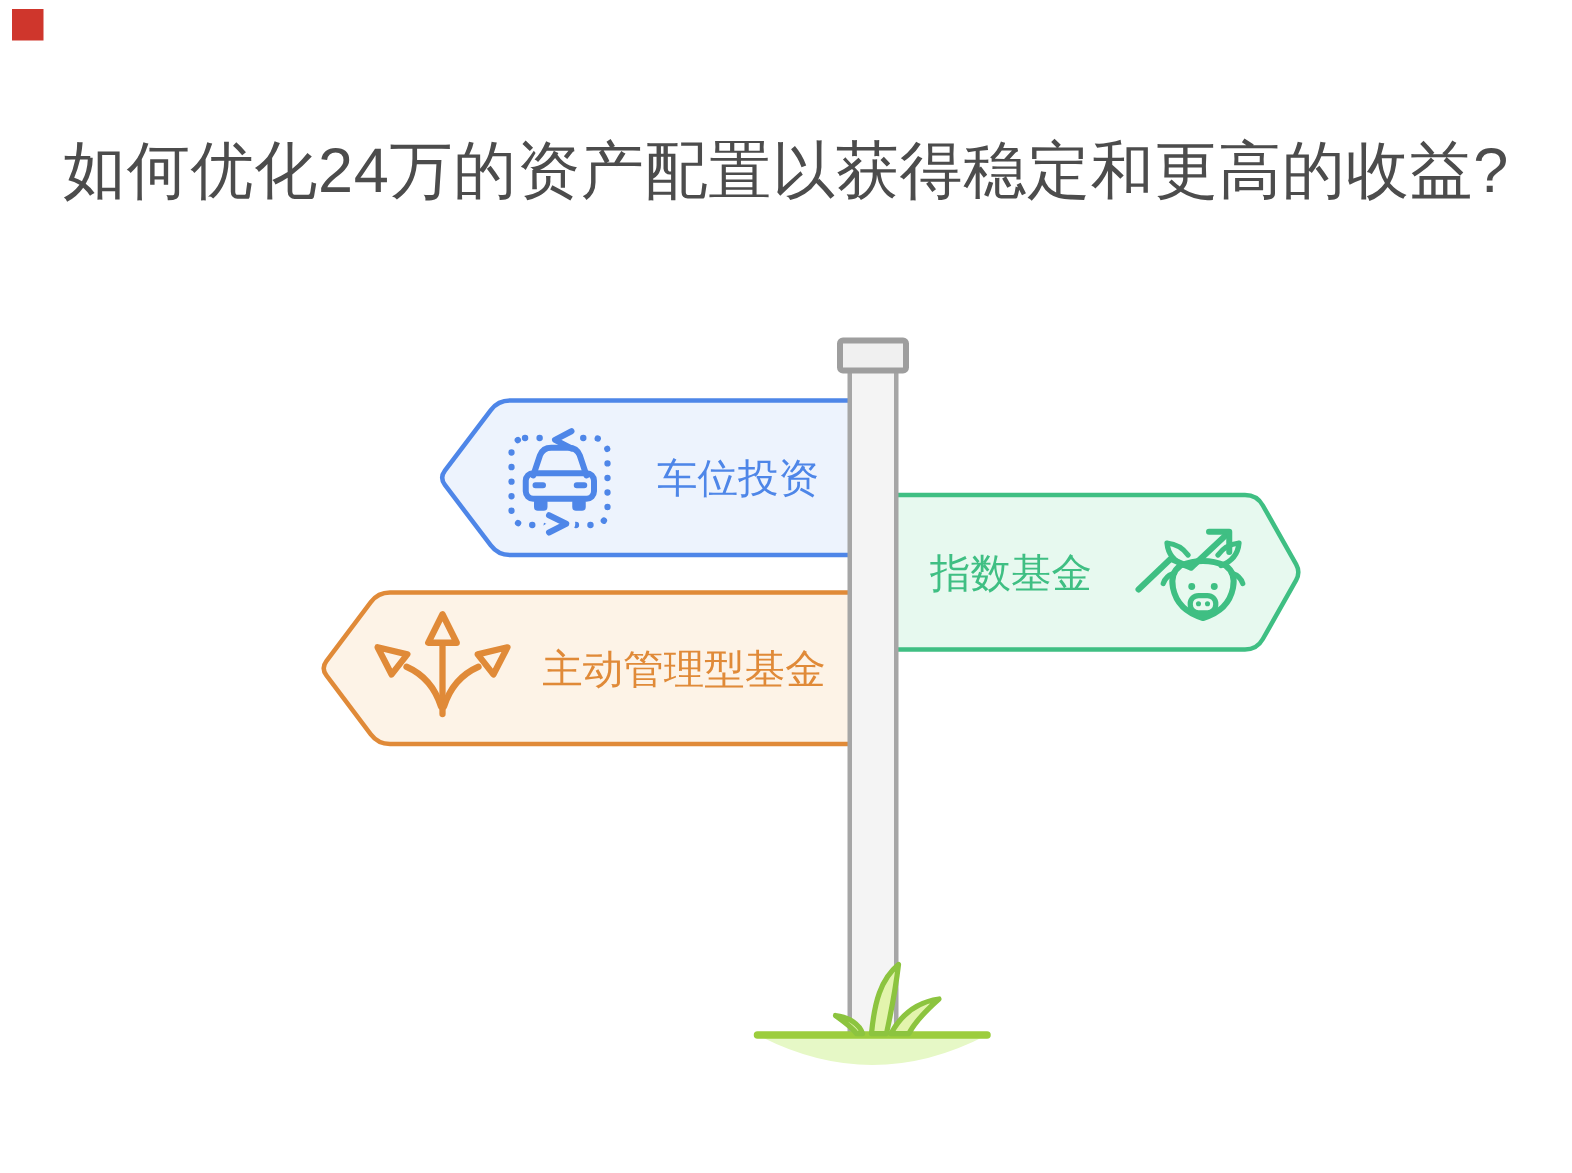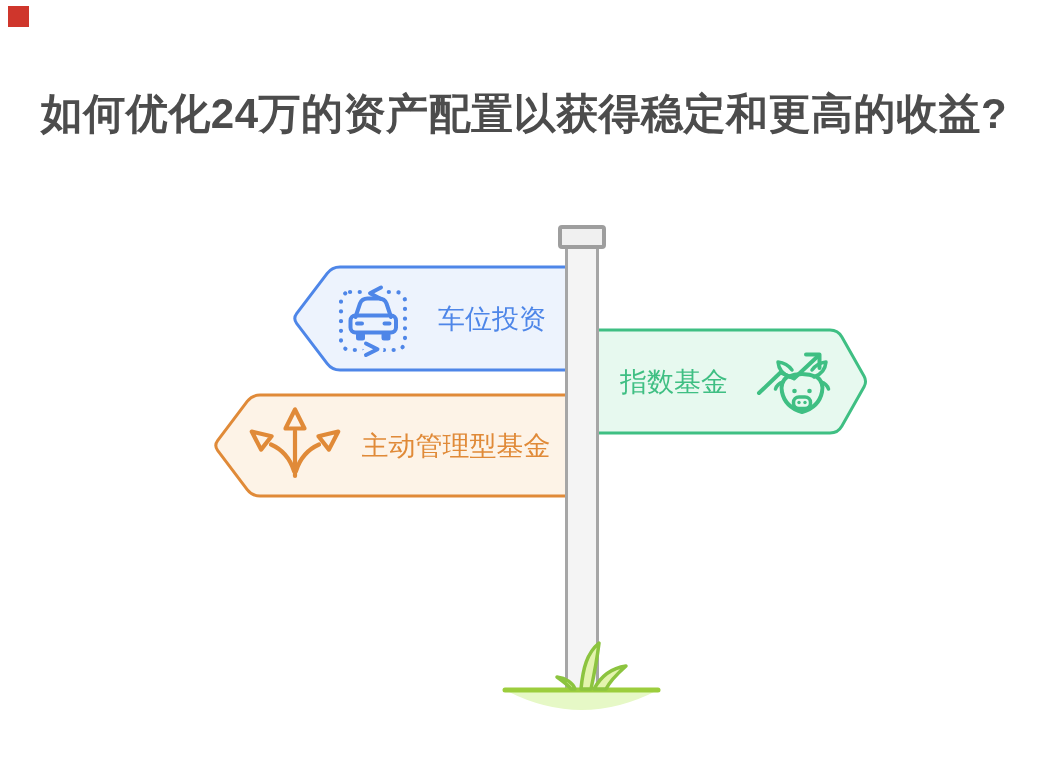--- a/index.html
+++ b/index.html
@@ -2,21 +2,21 @@
 <html><head>
 <meta charset="utf-8">
 <style>
   html,body{margin:0;padding:0;background:#ffffff;}
   .stage{
     position:relative;width:1048px;height:782px;background:#ffffff;
     overflow:hidden;font-family:"Liberation Sans",sans-serif;
   }
   .title{
     position:absolute;top:86px;left:0;width:100%;
-    text-align:center;font-size:42px;font-weight:700;color:#4c4c4c;
+    text-align:center;font-size:42px;font-weight:400;color:#4c4c4c;
     letter-spacing:0.5px;white-space:nowrap;
   }
   svg.scene{position:absolute;left:0;top:0;}
   
   .sign-blue   {fill:#edf3fd;stroke:#4e86e8;stroke-width:3;}
   .sign-green  {fill:#e7f9ef;stroke:#3fbf83;stroke-width:3;}
   .sign-orange {fill:#fdf3e7;stroke:#e08a38;stroke-width:3;}
   
   .pole{fill:#f4f4f4;stroke:#a6a6a6;stroke-width:3;}
   .pole-cap{fill:#f0f0f0;stroke:#9e9e9e;stroke-width:4;}

